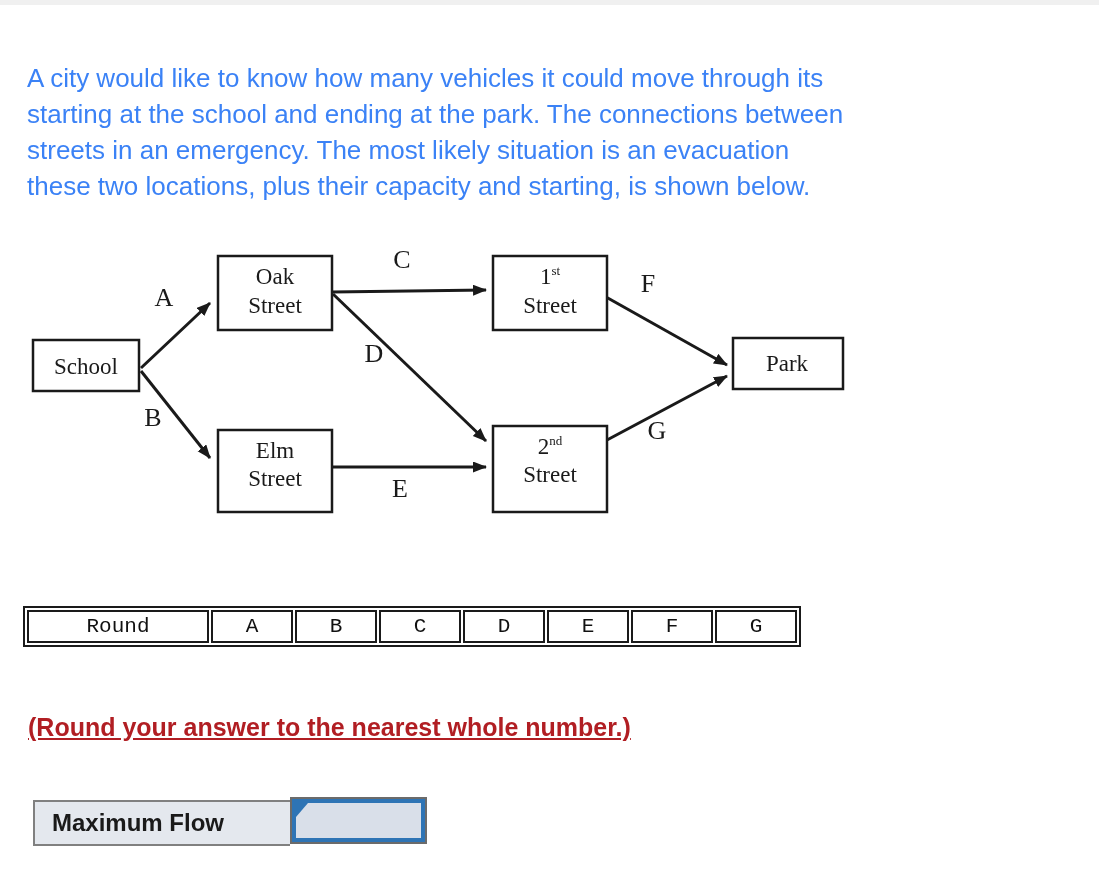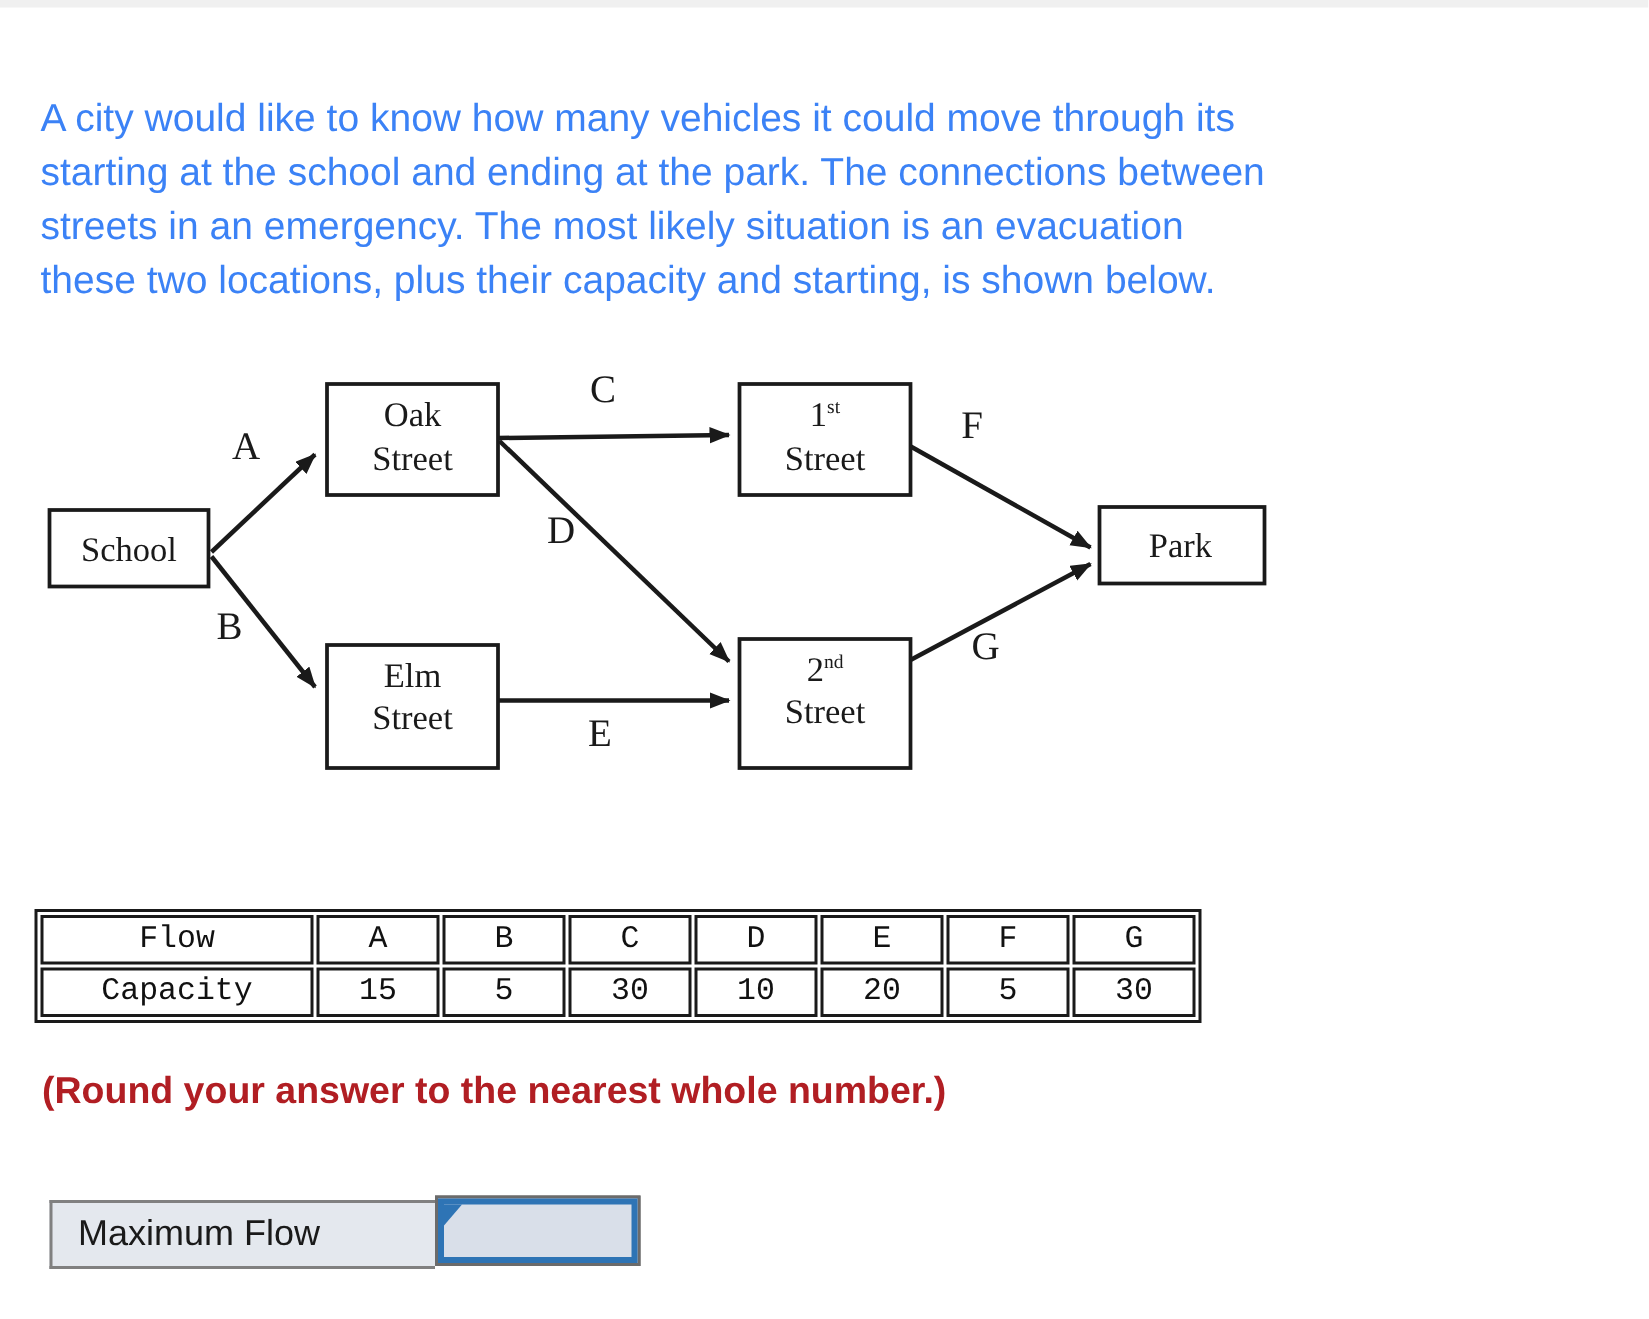--- a/index.html
+++ b/index.html
@@ -31,30 +31,30 @@
     font-size:21px;color:#111111;
   }
   .cap-table td{
     border:2px solid #1a1a1a;text-align:center;padding:1px 0 2px 0;
     height:26px;background:#ffffff;
   }
   .cap-table td.col-path{width:178px;}
   .cap-table td.col-val{width:78px;}
   .note{
     position:absolute;left:28px;top:713px;
-    font-size:25px;font-weight:bold;color:#b11e23;
+    font-size:25px;font-weight:bold;color:#b11e23;text-decoration:underline;
   }
   .answer-row{
     position:absolute;left:33px;top:797px;display:flex;align-items:flex-start;
   }
   .answer-label{
     margin-top:3px;width:238px;height:42px;background:#e4e8ee;
     border:2px solid #808080;border-right:none;
     display:flex;align-items:center;padding-left:17px;
-    font-size:24px;color:#1a1a1a;
+    font-size:24px;color:#1a1a1a;font-weight:bold;
   }
   .answer-input-outer{
     width:133px;height:43px;border:2px solid #6b6b6b;position:relative;background:#6b6b6b;
   }
   .answer-input-inner{
     position:absolute;left:0;top:0;right:0;bottom:0;
     border:4px solid #2e74b5;background:#d9dfe9;
   }
   .answer-input-inner input{
     width:100%;height:100%;border:none;background:transparent;outline:none;
@@ -134,38 +134,28 @@
     <text x="374" y="122" class="edge-label">D</text>
     <text x="400" y="257" class="edge-label">E</text>
     <text x="648" y="52" class="edge-label">F</text>
     <text x="657" y="199" class="edge-label">G</text>
   </g>
 </svg>
 
 <table class="cap-table">
   <tbody>
       <tr>
-    <td class="col-path">Flow</td>
+    <td class="col-path">Round</td>
     <td class="col-val">A</td>
     <td class="col-val">B</td>
     <td class="col-val">C</td>
     <td class="col-val">D</td>
     <td class="col-val">E</td>
     <td class="col-val">F</td>
     <td class="col-val">G</td>
-  </tr>
-  <tr>
-    <td class="col-path">Capacity</td>
-    <td class="col-val">15</td>
-    <td class="col-val">5</td>
-    <td class="col-val">30</td>
-    <td class="col-val">10</td>
-    <td class="col-val">20</td>
-    <td class="col-val">5</td>
-    <td class="col-val">30</td>
   </tr>
 </tbody>
   </table>
 
 <div class="note">(Round your answer to the nearest whole number.)</div>
 
 <div class="answer-row">
   <div class="answer-label">Maximum Flow</div>
   <div class="answer-input-outer">
     <div class="answer-input-inner">

